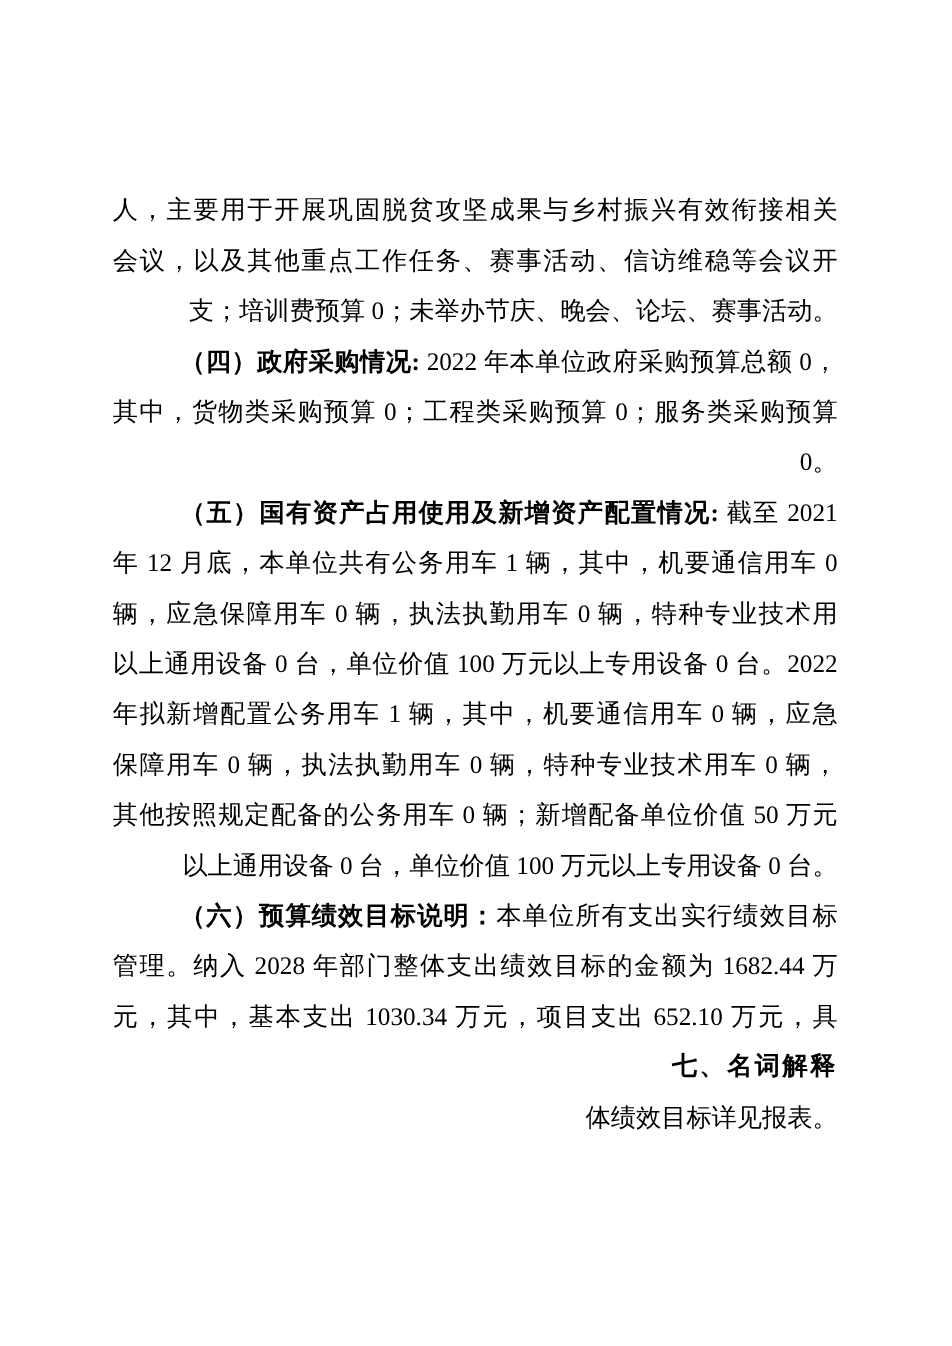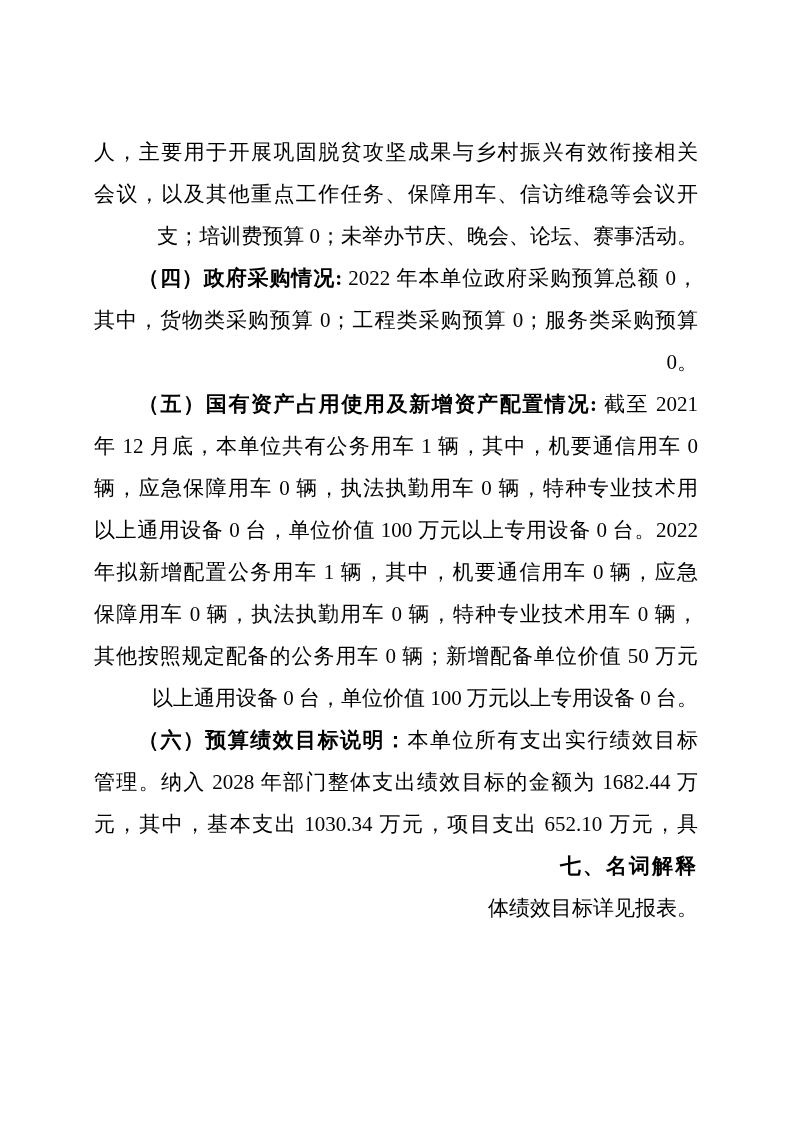--- a/index.html
+++ b/index.html
@@ -12,54 +12,55 @@
     width: 793px;
     height: 1122px;
     background: #ffffff;
     overflow: hidden;
     color: #000000;
     font-family: "Liberation Serif", "DejaVu Serif", serif;
   }
   .doc-body {
     position: absolute;
     left: 94px;
-    top: 131px;
+    top: 154px;
     width: 604px;
   }
   .line {
     height: 42px;
     line-height: 42px;
     font-size: 21px;
     text-align: right;
     overflow: hidden;
   }
   .line.just {
     text-align: justify;
     text-align-last: justify;
     text-justify: inter-character;
   }
   .line.ind {
     text-indent: 44px;
   }
   .seg.bold {
     font-weight: bold;
+    margin-left: 12px;
   }
   .line.heading-sans {
     font-family: "Liberation Sans", "DejaVu Sans", sans-serif;
     font-weight: bold;
     letter-spacing: 2px;
   }
 </style>
 </head>
 <body>
 
 <div class="page">
   <div class="doc-body">
       <div class="line just"><span class="seg">人，主要用于开展巩固脱贫攻坚成果与乡村振兴有效衔接相关</span></div>
-      <div class="line just"><span class="seg">会议，以及其他重点工作任务、保障用车、信访维稳等会议开</span></div>
+      <div class="line just"><span class="seg">会议，以及其他重点工作任务、赛事活动、信访维稳等会议开</span></div>
       <div class="line"><span class="seg">支；培训费预算 0；未举办节庆、晚会、论坛、赛事活动。</span></div>
       <div class="line just ind"><span class="seg bold">（四）政府采购情况:</span><span class="seg"> 2022 年本单位政府采购预算总额 0，</span></div>
       <div class="line just"><span class="seg">其中，货物类采购预算 0；工程类采购预算 0；服务类采购预算</span></div>
       <div class="line"><span class="seg">0。</span></div>
       <div class="line just ind"><span class="seg bold">（五）国有资产占用使用及新增资产配置情况:</span><span class="seg"> 截至 2021</span></div>
       <div class="line just"><span class="seg">年 12 月底，本单位共有公务用车 1 辆，其中，机要通信用车 0</span></div>
       <div class="line just"><span class="seg">辆，应急保障用车 0 辆，执法执勤用车 0 辆，特种专业技术用</span></div>
       <div class="line just"><span class="seg">以上通用设备 0 台，单位价值 100 万元以上专用设备 0 台。2022</span></div>
       <div class="line just"><span class="seg">年拟新增配置公务用车 1 辆，其中，机要通信用车 0 辆，应急</span></div>
       <div class="line just"><span class="seg">保障用车 0 辆，执法执勤用车 0 辆，特种专业技术用车 0 辆，</span></div>

